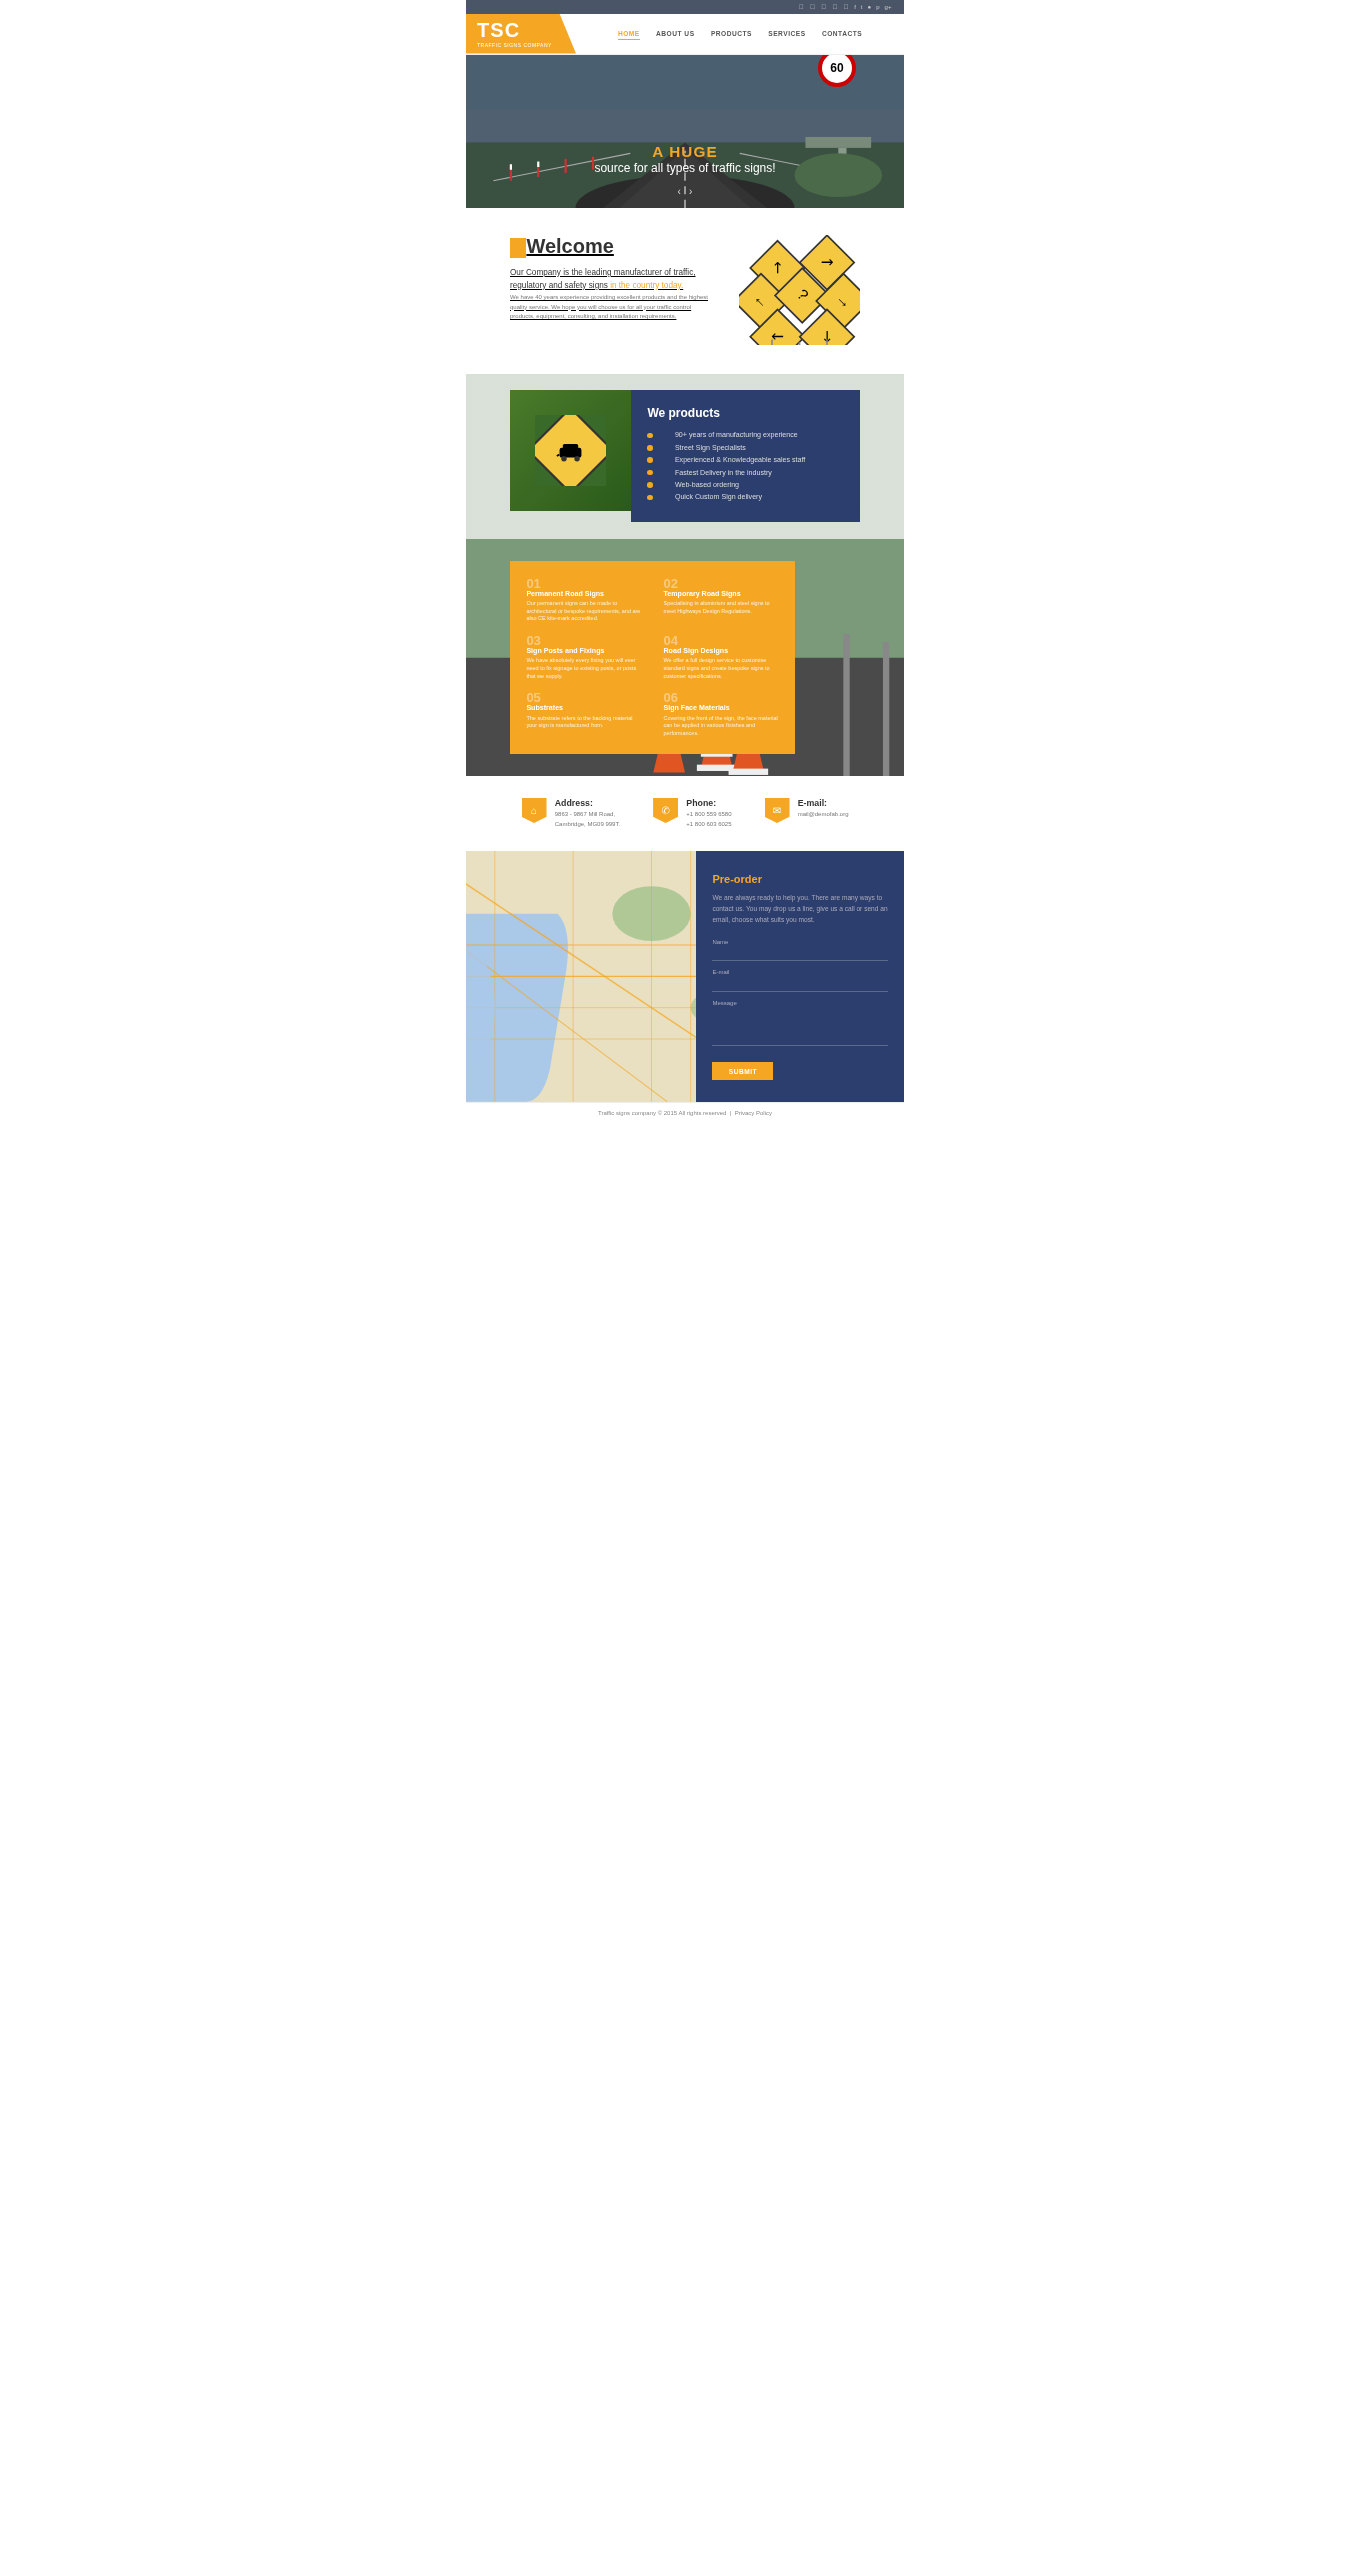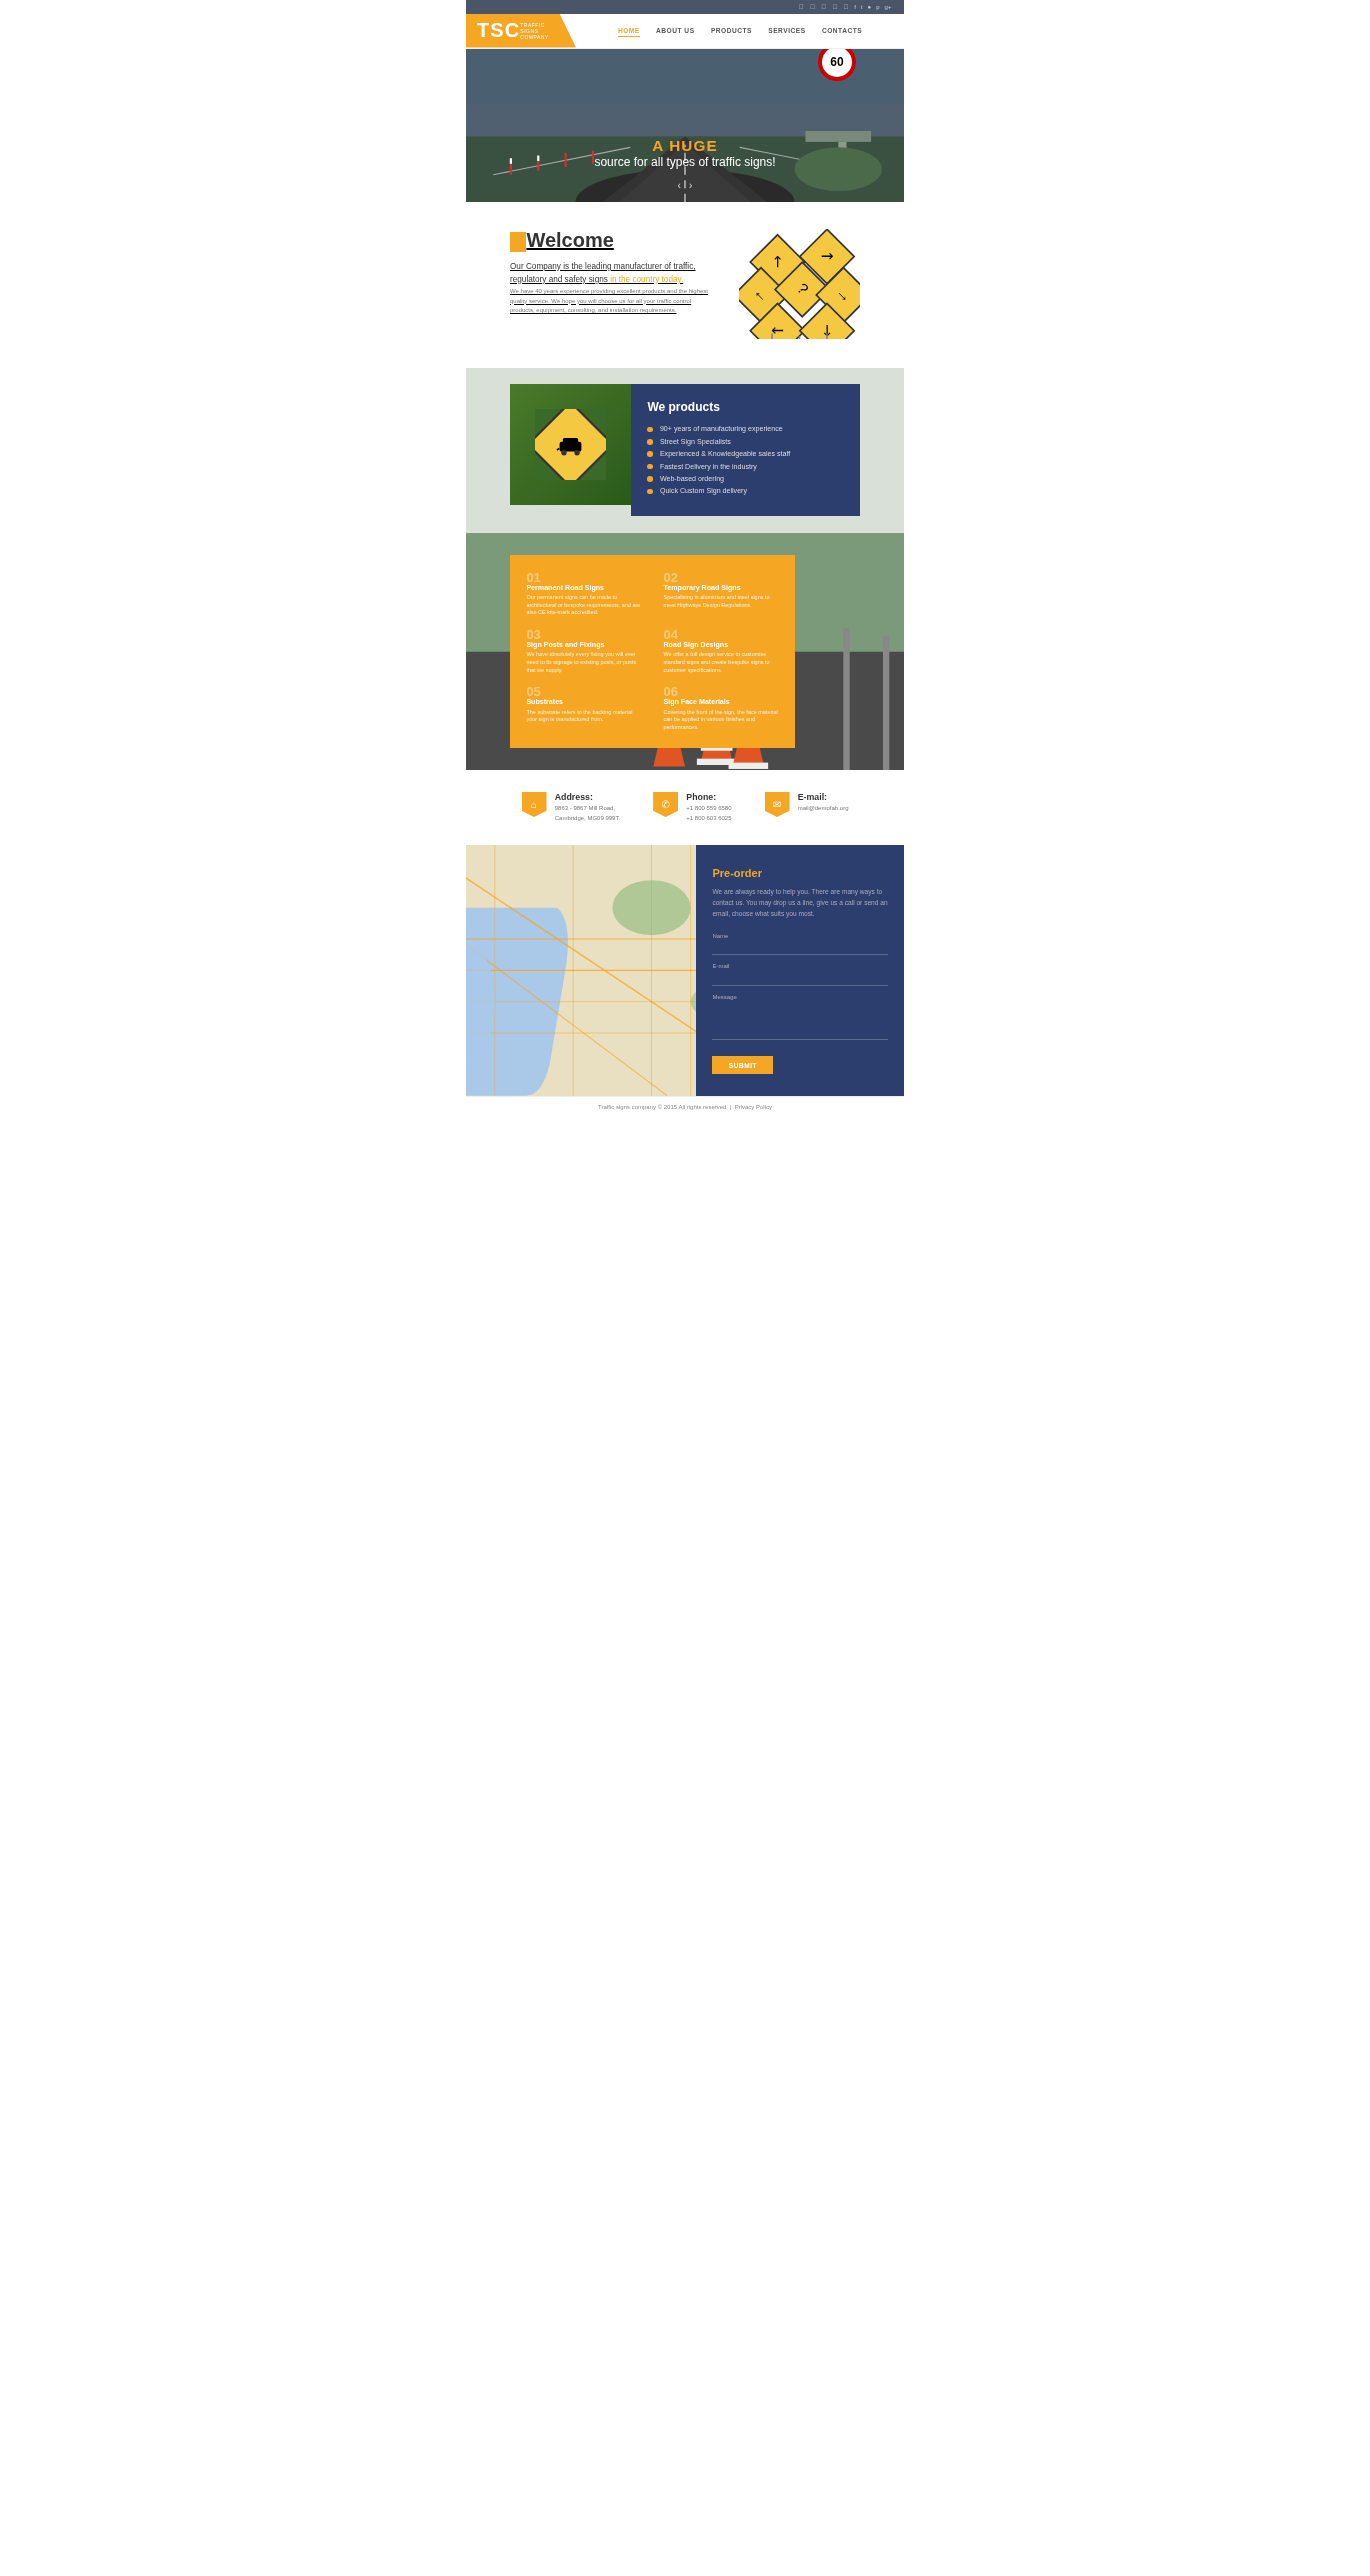--- a/index.html
+++ b/index.html
@@ -21,22 +21,22 @@
       align-items: center;
       background: #fff;
       border-bottom: 0.5px solid #eee;
       position: relative;
     }
     .logo-area {
       background: #f5a623;
       width: 110px;
       min-height: 33px;
       display: flex;
-      flex-direction: row;
-      align-items: center;
+      flex-direction: column;
+      align-items: flex-start;
       justify-content: center;
       clip-path: polygon(0 0, 85% 0, 100% 100%, 0 100%);
       padding: 5.5px 16.4px 5.5px 11px;
     }
     .logo-tsc {
       font-size: 20px;
       font-weight: bold;
       color: #fff;
       letter-spacing: 1.1px;
     }
@@ -220,21 +220,21 @@
     .provide-list {
       list-style: none;
       padding: 0;
     }
     .provide-list li {
       font-size: 7.1px;
       color: #ddd;
       margin-bottom: 4.4px;
       display: flex;
       align-items: center;
-      gap: 7px;
+      gap: 22px;
     }
     .provide-dot {
       width: 5.5px;
       height: 5.5px;
       background: #f5a623;
       border-radius: 50%;
       flex-shrink: 0;
     }
 
     

